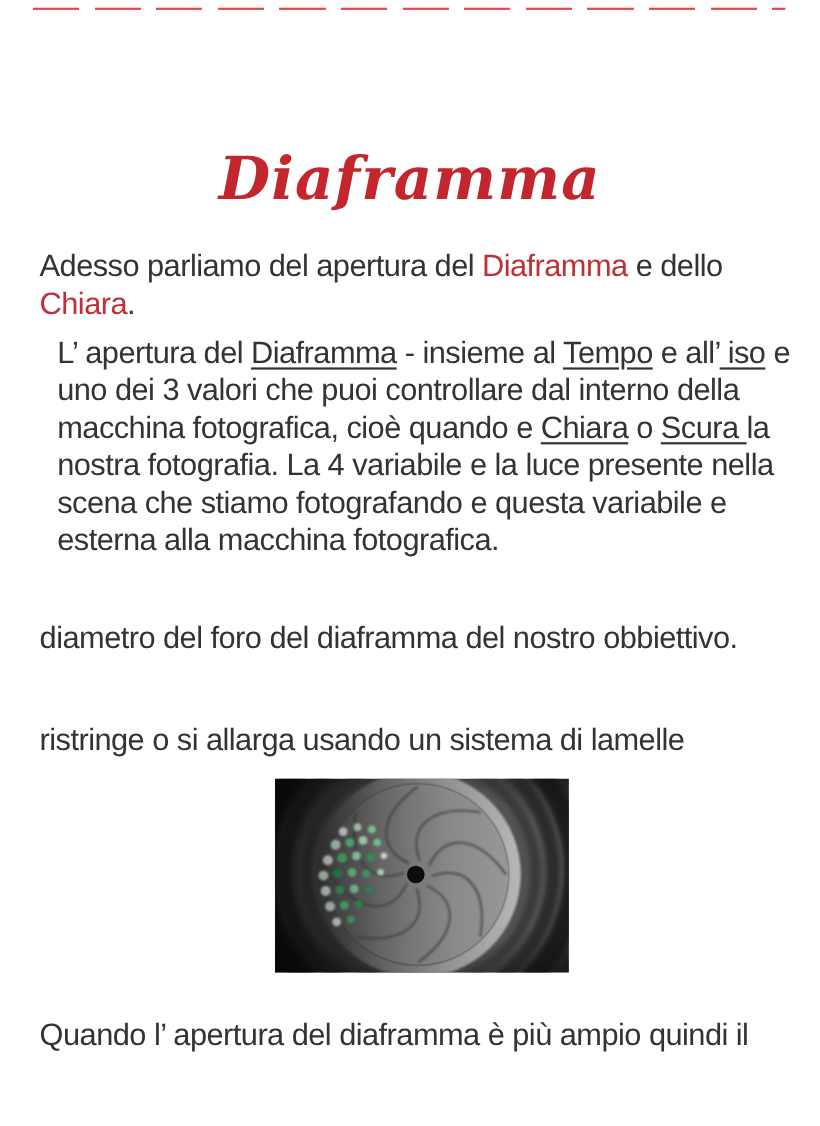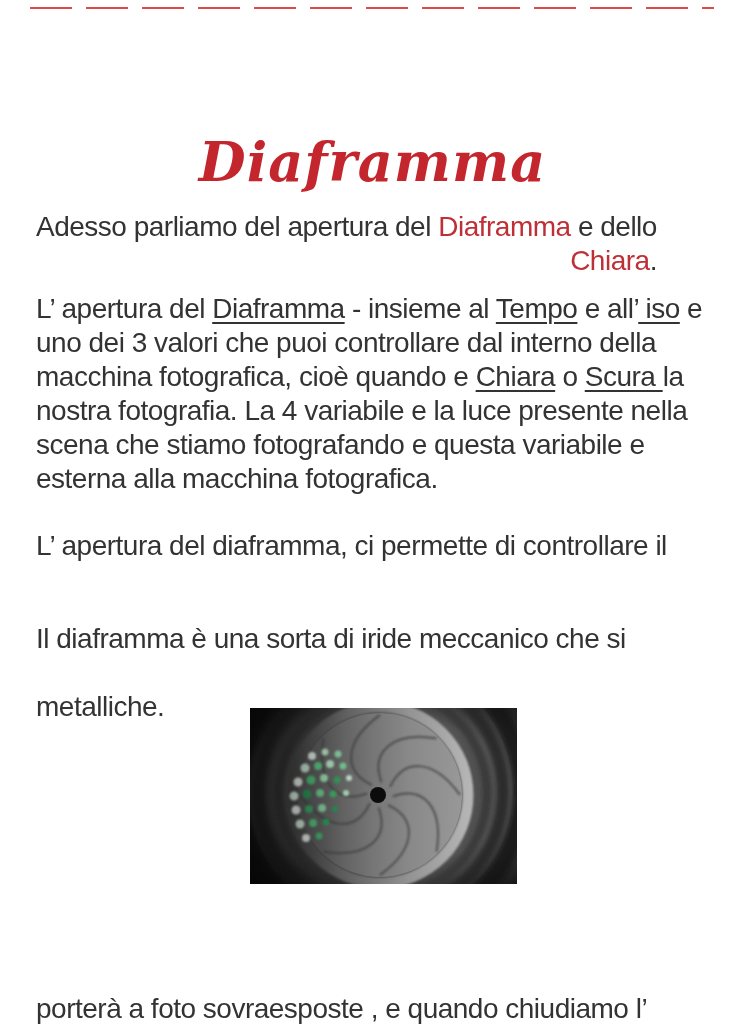--- a/index.html
+++ b/index.html
@@ -40,22 +40,22 @@
   }
   .para {
     position: absolute;
     left: 36px;
     font-size: 28px;
     line-height: 34px;
     letter-spacing: -0.5px;
     white-space: nowrap;
     color: var(--text, #333333);
   }
-  #p1 { top: 182px; text-align: right; }
-  #p2 { top: 264px; }
+  #p1 { top: 197px; }
+  #p2 { top: 276px; margin-left: 16px; }
   #p3 { top: 501px; }
   #p4 { top: 594px; }
   #p5 { top: 896px; }
   .run-red { color: var(--accent-red, #c02b31); }
   .run-u {
     text-decoration: underline;
     text-decoration-thickness: 2px;
     text-underline-offset: 4px;
   }
   .photo {
@@ -70,22 +70,22 @@
 </style>
 </head>
 <body>
 
 <div class="top-rule"></div>
 
 <h1 class="page-title">Diaframma</h1>
 
 <p class="para" id="p1"><span>Adesso parliamo del apertura del </span><span class="run-red">Diaframma</span><span> e dello</span><br><span class="run-red">Chiara</span><span>.</span></p>
 <p class="para" id="p2"><span>L’ apertura del </span><span class="run-u">Diaframma</span><span> - insieme al </span><span class="run-u">Tempo</span><span> e all’</span><span class="run-u"> iso</span><span> e</span><br><span>uno dei 3 valori che puoi controllare dal interno della</span><br><span>macchina fotografica, cioè quando e </span><span class="run-u">Chiara</span><span> o </span><span class="run-u">Scura </span><span>la</span><br><span>nostra fotografia. La 4 variabile e la luce presente nella</span><br><span>scena che stiamo fotografando e questa variabile e</span><br><span>esterna alla macchina fotografica.</span></p>
-<p class="para" id="p3"><span>L’ apertura del diaframma, ci permette di controllare il</span><br></p>
-<p class="para" id="p4"><span>Il diaframma è una sorta di iride meccanico che si</span><br><br><span>metalliche.</span></p>
+<p class="para" id="p3"><br><span>diametro del foro del diaframma del nostro obbiettivo.</span></p>
+<p class="para" id="p4"><br><span>ristringe o si allarga usando un sistema di lamelle</span><br></p>
 
 <div class="photo">
   <svg width="267" height="176" viewBox="0 0 267 176">
     <defs>
       <radialGradient id="bg" cx="0.56" cy="0.48" r="0.75">
         <stop offset="0%" stop-color="#4a4a4a"></stop>
         <stop offset="55%" stop-color="#535353"></stop>
         <stop offset="82%" stop-color="#2b2b2b"></stop>
         <stop offset="100%" stop-color="#161616"></stop>
       </radialGradient>
@@ -169,13 +169,13 @@
       <circle cx="76" cy="114" r="3.5" fill="#35a161"></circle>
       <circle cx="56" cy="130" r="4" fill="#eefaf1"></circle>
       <circle cx="69" cy="128" r="3.5" fill="#49b973"></circle>
     </g>
 
     <rect x="0" y="0" width="267" height="176" fill="url(#leftDark)"></rect>
     <rect x="0" y="0" width="267" height="176" fill="url(#vig)"></rect>
   </svg>
 </div>
 
-<p class="para" id="p5"><br><br><span>porterà a foto sovraesposte , e quando chiudiamo l’</span></p>
+<p class="para" id="p5"><span>Quando l’ apertura del diaframma è più ampio quindi il</span><br><br></p>
 
 </body></html>

